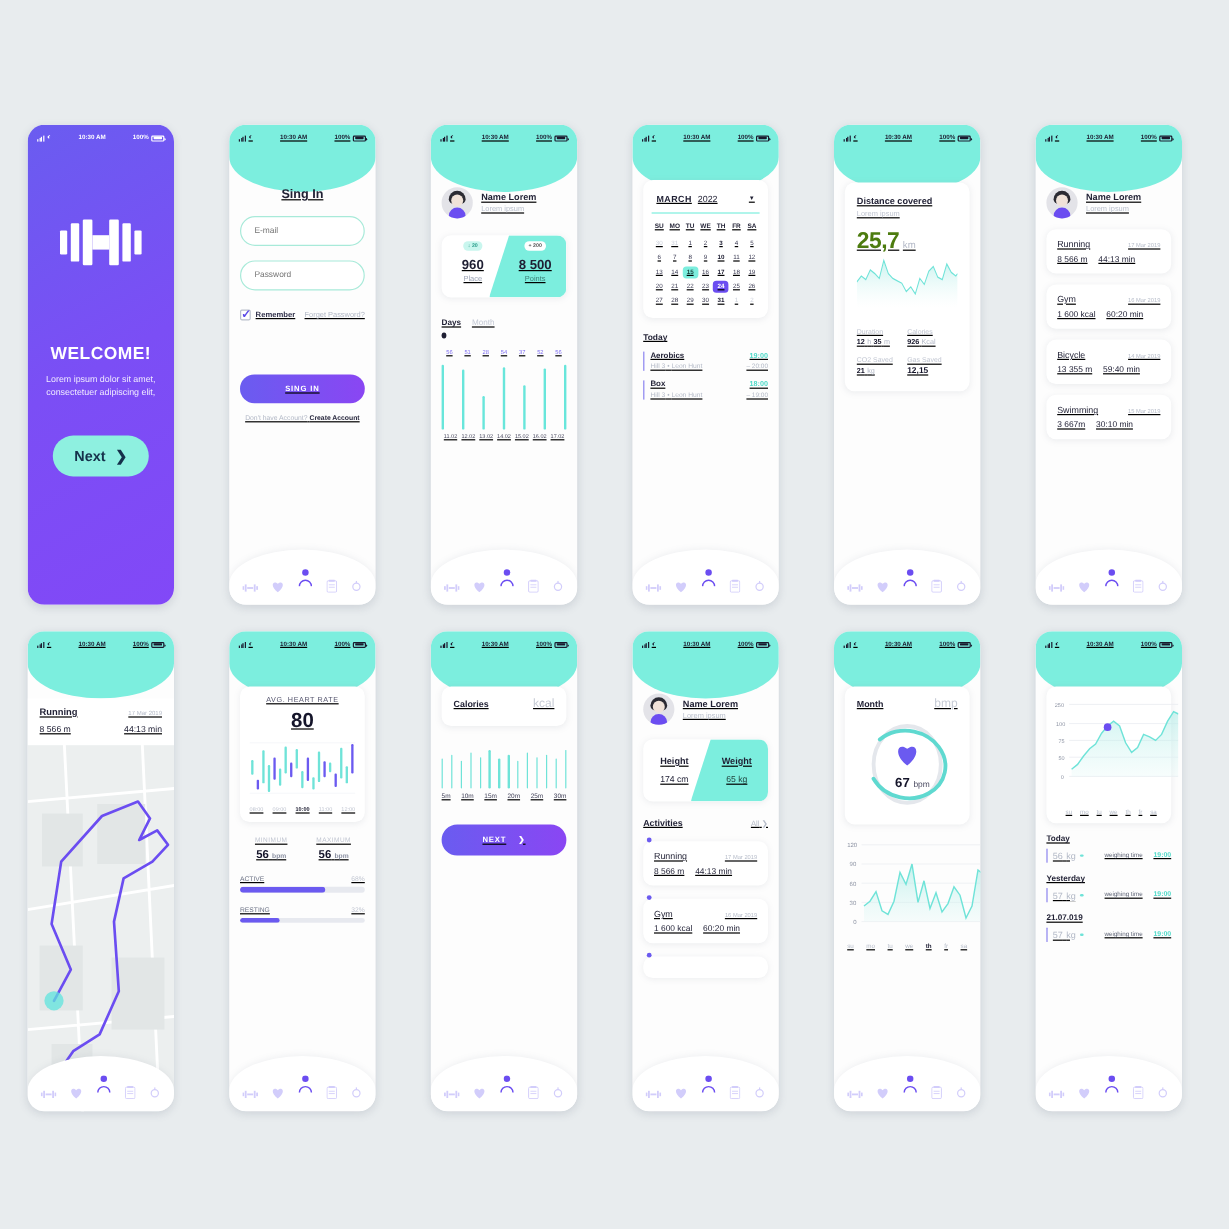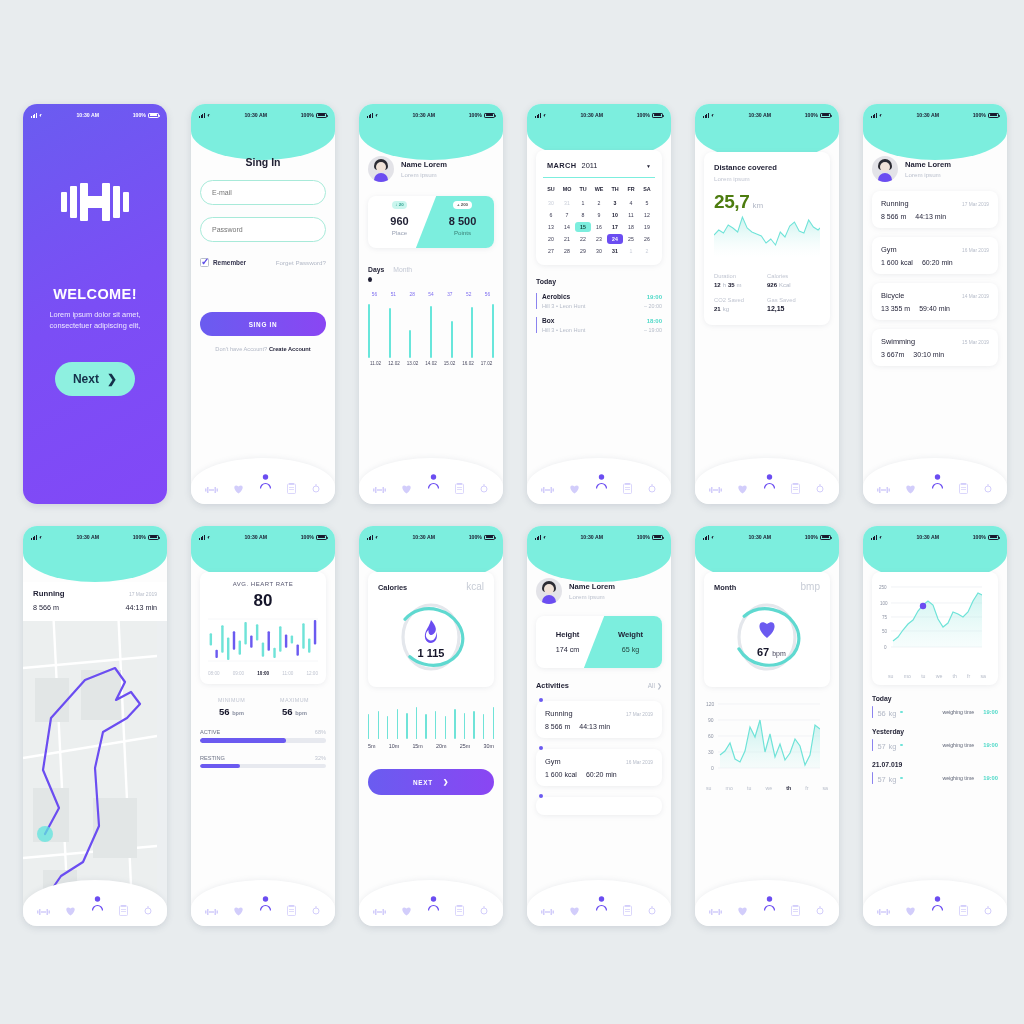--- a/index.html
+++ b/index.html
@@ -11,26 +11,27 @@
   }
   .kit {
     display: grid;
     grid-template-columns: repeat(6, 134px);
     grid-template-rows: repeat(2, 400px);
     column-gap: 34px;
     row-gap: 22px;
     padding: 104px 0 0 23px;
   }
   .phone {
-    width: 144px; height: 400px;
+    width: 122px; height: 400px;
     border-radius: 14px;
     background: #fdfdfd;
     position: relative;
     overflow: hidden;
     box-shadow: 0 2px 7px rgba(90,100,120,.18);
+    text-decoration: underline;
   }
   
   .statusbar {
     height: 22px; position: relative; z-index: 6;
     display: flex; align-items: center; justify-content: space-between;
     padding: 0 8px; font-size: 5.2px; color: #1a1a2e; font-weight: bold;
   }
   .sb-left { display: flex; align-items: center; gap: 2px; }
   .bars { display: flex; align-items: flex-end; gap: .7px; height: 5px; }
   .bars i { width: 1px; background: #1a1a2e; display: block; }
@@ -490,21 +491,21 @@
         <span>100%</span>
         <span class="batt">
             <i></i>
           </span>
       </div>
     </div>
     <div class="screen-body">
       <div class="card cal-card">
         <div class="cal-head">
           <span class="cal-month">MARCH</span>
-          <span class="cal-year">2011</span>
+          <span class="cal-year">2022</span>
           <span class="caret">▼</span>
         </div>
         <div class="cal-grid" id="calgrid">
             <span class="dow">SU</span>
             <span class="dow">MO</span>
             <span class="dow">TU</span>
             <span class="dow">WE</span>
             <span class="dow">TH</span>
             <span class="dow">FR</span>
             <span class="dow">SA</span>
@@ -1038,28 +1039,20 @@
             <i></i>
           </span>
       </div>
     </div>
     <div class="screen-body">
       <div class="card ring-card">
         <div class="ring-head">
           <span class="ring-t">Calories</span>
           <span class="ring-u">kcal</span>
         </div>
-        <div class="ring-wrap">
-          <svg width="68" height="74" viewBox="0 0 68 74">
-            <ellipse cx="34" cy="37" rx="28" ry="32" fill="none" stroke="#e4e7ec" stroke-width="3.2"></ellipse>
-            <ellipse cx="34" cy="37" rx="28" ry="32" fill="none" stroke="#5fd9d0" stroke-width="3.2" stroke-dasharray="152 42" stroke-dashoffset="42" transform="rotate(-75 34 37)" stroke-linecap="round"></ellipse>
-            <path d="M34 20 C40 27 40 31 36.5 34 C33 37 31 33 31.5 30 C28 33 28 38 32 40 C36 42 40 38 39 32 C41 36 40 42 34 43 C28 43 26.5 36 29 31 C30.5 28 33 24 34 20Z" fill="#6b4df1"></path>
-            <text x="34" y="57" text-anchor="middle" font-family="Liberation Sans, sans-serif" font-size="11" font-weight="bold" fill="#15152a" id="calval">1 115</text>
-          </svg>
-        </div>
       </div>
       <div class="ticks" id="caltick">
           <i style="height: 24.5556px;"></i>
           <i style="height: 28.3333px;"></i>
           <i style="height: 22.6667px;"></i>
           <i style="height: 30.2222px;"></i>
           <i style="height: 26.4444px;"></i>
           <i style="height: 32.1111px;"></i>
           <i style="height: 24.5556px;"></i>
           <i style="height: 28.3333px;"></i>

